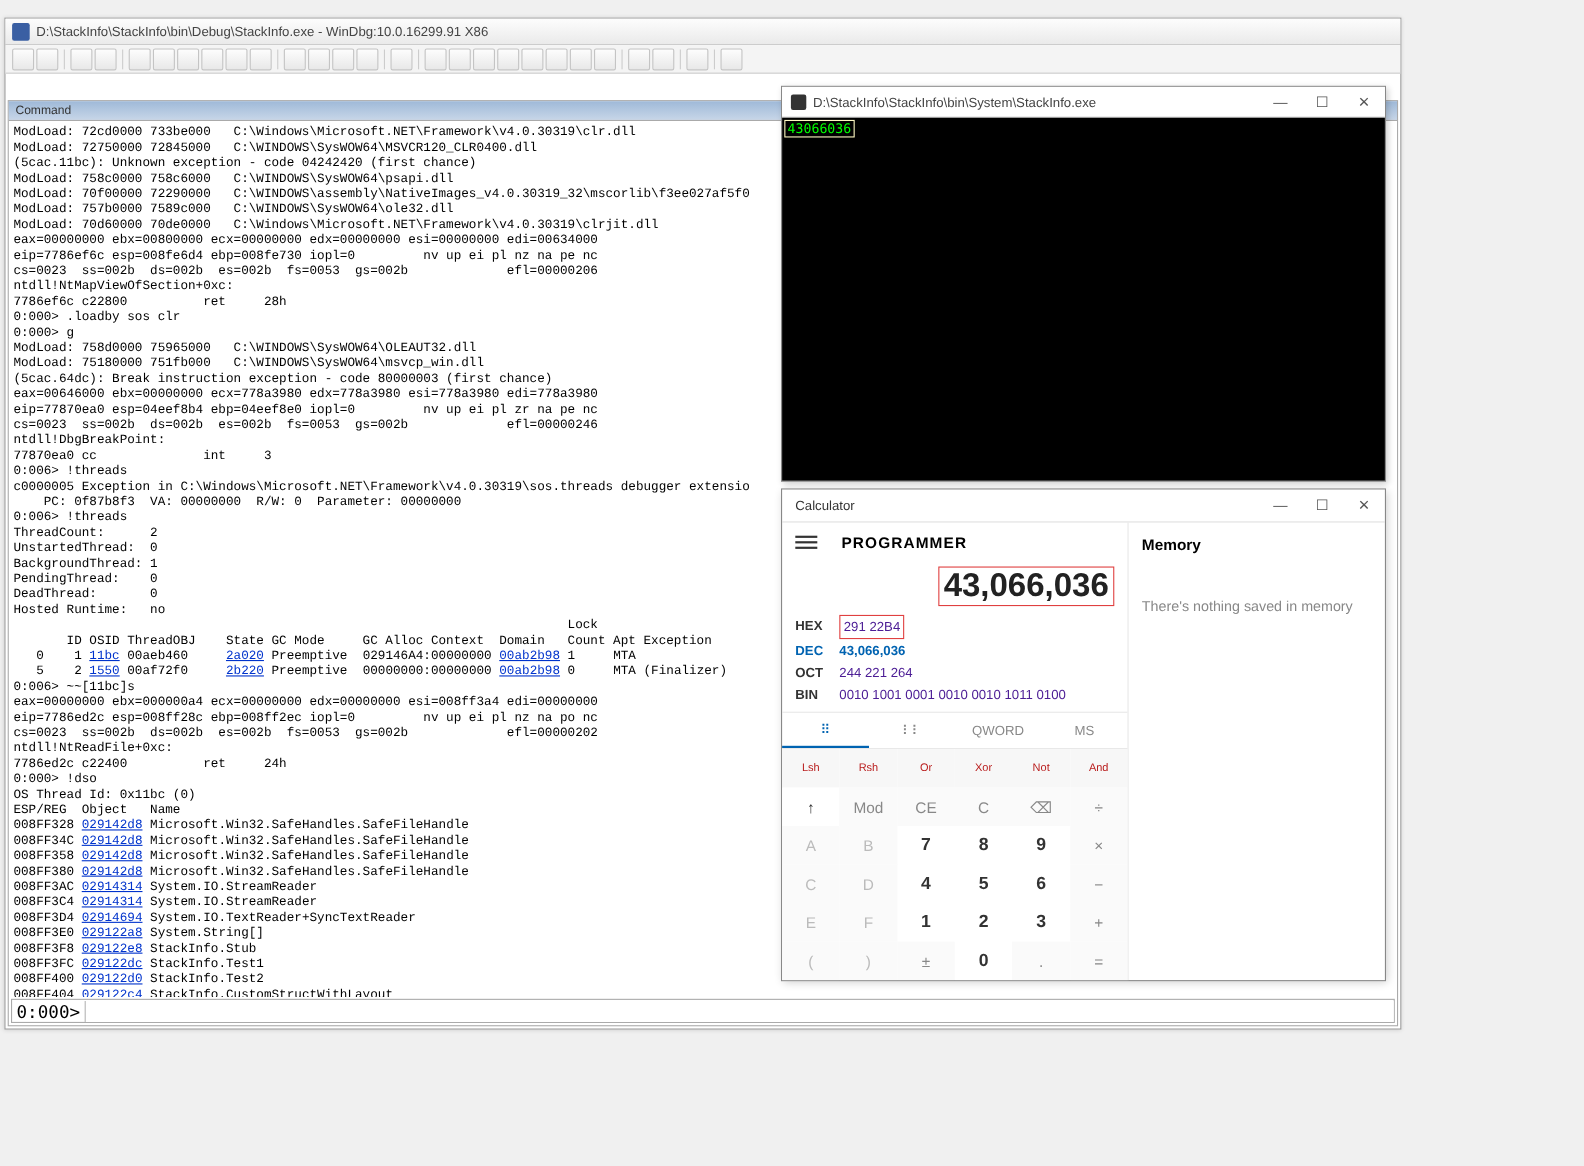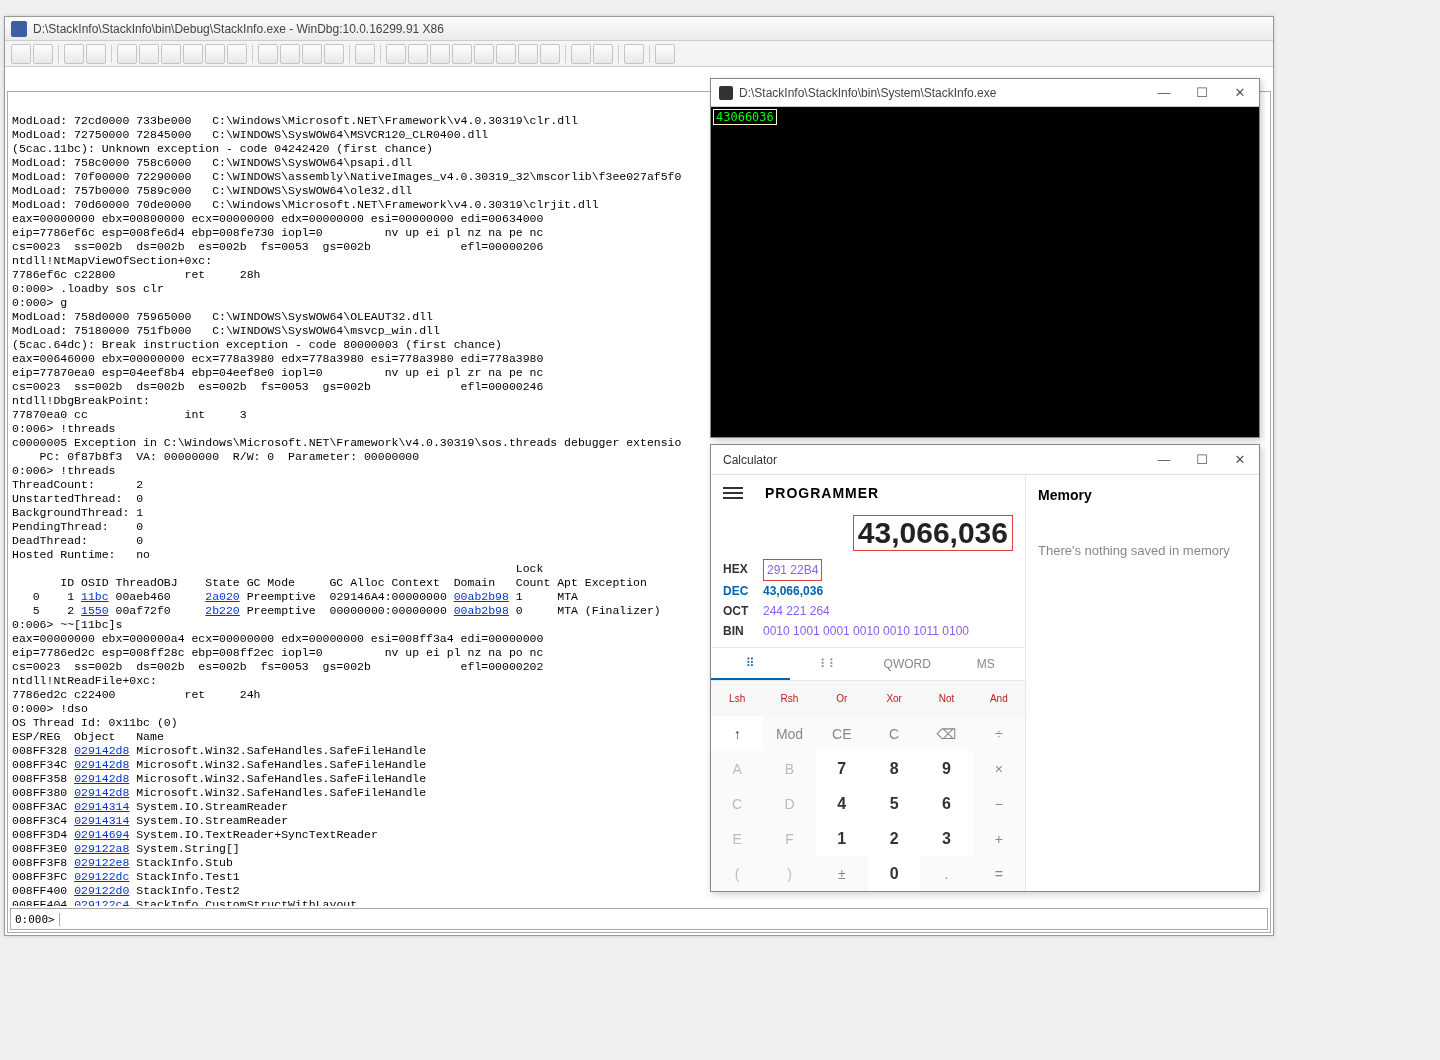--- a/index.html
+++ b/index.html
@@ -14,21 +14,21 @@
 .windbg-menubar span { color: #333; cursor: default; }
 .windbg-toolbar { height: 26px; background: #f4f4f4; border-bottom: 1px solid #ccc; display: flex; align-items: center; padding-left: 6px; gap: 2px; }
 .tb { width: 20px; height: 20px; border: 1px solid #c4c4c4; background: linear-gradient(#fdfdfd,#e8e8e8); display: inline-block; border-radius: 2px; }
 .tb-sep { width: 1px; height: 18px; background: #ccc; margin: 0 3px; }
 
 .cmd-window { position: absolute; left: 0; top: 72px; right: 0; bottom: 0; border: 1px solid #aaa; margin: 2px; background: #fff; }
 .cmd-title { height: 18px; background: linear-gradient(#9fb9d8,#c7d6e8); border-bottom: 1px solid #aaa; color: #333; font-size: 11px; padding-left: 6px; line-height: 18px; }
 .cmd-body { position: absolute; top: 18px; left: 0; right: 0; bottom: 26px; overflow: auto; font-family: Liberation Mono, monospace; font-size: 11.5px; line-height: 14px; white-space: pre; color: #000; padding: 4px; }
 .cmd-body .lnk { color: #0033cc; text-decoration: underline; cursor: pointer; }
 
-.cmd-prompt { position: absolute; bottom: 2px; left: 2px; right: 2px; height: 22px; border: 1px solid #aaa; display: flex; align-items: center; font-family: "Lucida Console", Consolas, monospace; font-size: 11px; background: #fff; }
+.cmd-prompt { position: absolute; bottom: 2px; left: 2px; right: 2px; height: 22px; border: 1px solid #aaa; display: flex; align-items: center; font-family: "Lucida Console", Consolas, monospace; font-size: 16px; background: #fff; }
 .cmd-prompt .pfx { padding: 0 4px; border-right: 1px solid #aaa; }
 .cmd-prompt input { flex: 1; border: none; outline: none; font: inherit; padding-left: 4px; }
 
 
 .console-win { position: absolute; left: 710px; top: 78px; width: 550px; height: 360px; background: #fff; border: 1px solid #888; box-shadow: 2px 2px 6px rgba(0,0,0,.2); }
 .console-title { height: 28px; display: flex; align-items: center; padding-left: 8px; border-bottom: 1px solid #ccc; background: #fff; }
 .console-title .ico { width: 14px; height: 14px; background: #333; margin-right: 6px; border-radius: 2px; }
 .console-title .txt { flex: 1; color: #444; font-size: 12px; }
 .winbtn { width: 38px; height: 22px; display: flex; align-items: center; justify-content: center; color: #555; font-size: 13px; font-family: Arial; }
 .console-body { position: absolute; top: 28px; left: 0; right: 0; bottom: 0; background: #000; color: #0c0; font-family: "Lucida Console", monospace; font-size: 12px; padding: 2px; }
@@ -42,21 +42,21 @@
 .calc-left { width: 315px; border-right: 1px solid #e8e8e8; display: flex; flex-direction: column; }
 .calc-head { display: flex; align-items: center; padding: 10px 6px; gap: 22px; }
 .hamb { width: 20px; display: flex; flex-direction: column; gap: 3px; margin-left: 6px; }
 .hamb span { height: 2px; background: #333; }
 .calc-mode { font-weight: bold; letter-spacing: 1px; font-size: 14px; }
 .calc-disp { text-align: right; padding: 4px 12px 8px; }
 .calc-disp .big { display: inline-block; border: 1px solid #e04040; font-size: 30px; font-weight: 600; color: #222; padding: 0 4px; }
 .bases { padding: 0 12px 6px; font-size: 12px; line-height: 20px; }
 .bases .row { display: flex; gap: 10px; }
 .bases .lbl { width: 30px; color: #333; font-weight: 600; }
-.bases .val { color: #8b5cf6; }
+.bases .val { color: #4c1d95; }
 .bases .hex .val { border: 1px solid #e04040; padding: 0 3px; }
 .bases .dec .lbl, .bases .dec .val { color: #0063b1; font-weight: 600; }
 .midrow { display: flex; border-top: 1px solid #e8e8e8; border-bottom: 1px solid #e8e8e8; height: 34px; }
 .midrow > div { flex: 1; display: flex; align-items: center; justify-content: center; color: #888; font-size: 12px; }
 .midrow .act { color: #0063b1; border-bottom: 2px solid #0063b1; }
 .keys { flex: 1; display: grid; grid-template-columns: repeat(6,1fr); grid-auto-rows: 1fr; }
 .key { display: flex; align-items: center; justify-content: center; font-size: 14px; color: #333; border: none; background: #fff; cursor: default; }
 .key.lt { background: #fafafa; color: #888; }
 .key.num { font-weight: 600; font-size: 16px; }
 .key.dim { color: #bbb; }
@@ -106,20 +106,21 @@
     <div class="tb-sep"></div>
     <div class="tb"></div>
     <div class="tb"></div>
     <div class="tb-sep"></div>
     <div class="tb"></div>
     <div class="tb-sep"></div>
     <div class="tb"></div>
   </div>
 
   <div class="cmd-window">
+    <div class="cmd-title">Command</div>
     <div class="cmd-body" id="cmd-body">ModLoad: 72cd0000 733be000   C:\Windows\Microsoft.NET\Framework\v4.0.30319\clr.dll
 ModLoad: 72750000 72845000   C:\WINDOWS\SysWOW64\MSVCR120_CLR0400.dll
 (5cac.11bc): Unknown exception - code 04242420 (first chance)
 ModLoad: 758c0000 758c6000   C:\WINDOWS\SysWOW64\psapi.dll
 ModLoad: 70f00000 72290000   C:\WINDOWS\assembly\NativeImages_v4.0.30319_32\mscorlib\f3ee027af5f0
 ModLoad: 757b0000 7589c000   C:\WINDOWS\SysWOW64\ole32.dll
 ModLoad: 70d60000 70de0000   C:\Windows\Microsoft.NET\Framework\v4.0.30319\clrjit.dll
 eax=00000000 ebx=00800000 ecx=00000000 edx=00000000 esi=00000000 edi=00634000
 eip=7786ef6c esp=008fe6d4 ebp=008fe730 iopl=0         nv up ei pl nz na pe nc
 cs=0023  ss=002b  ds=002b  es=002b  fs=0053  gs=002b             efl=00000206

